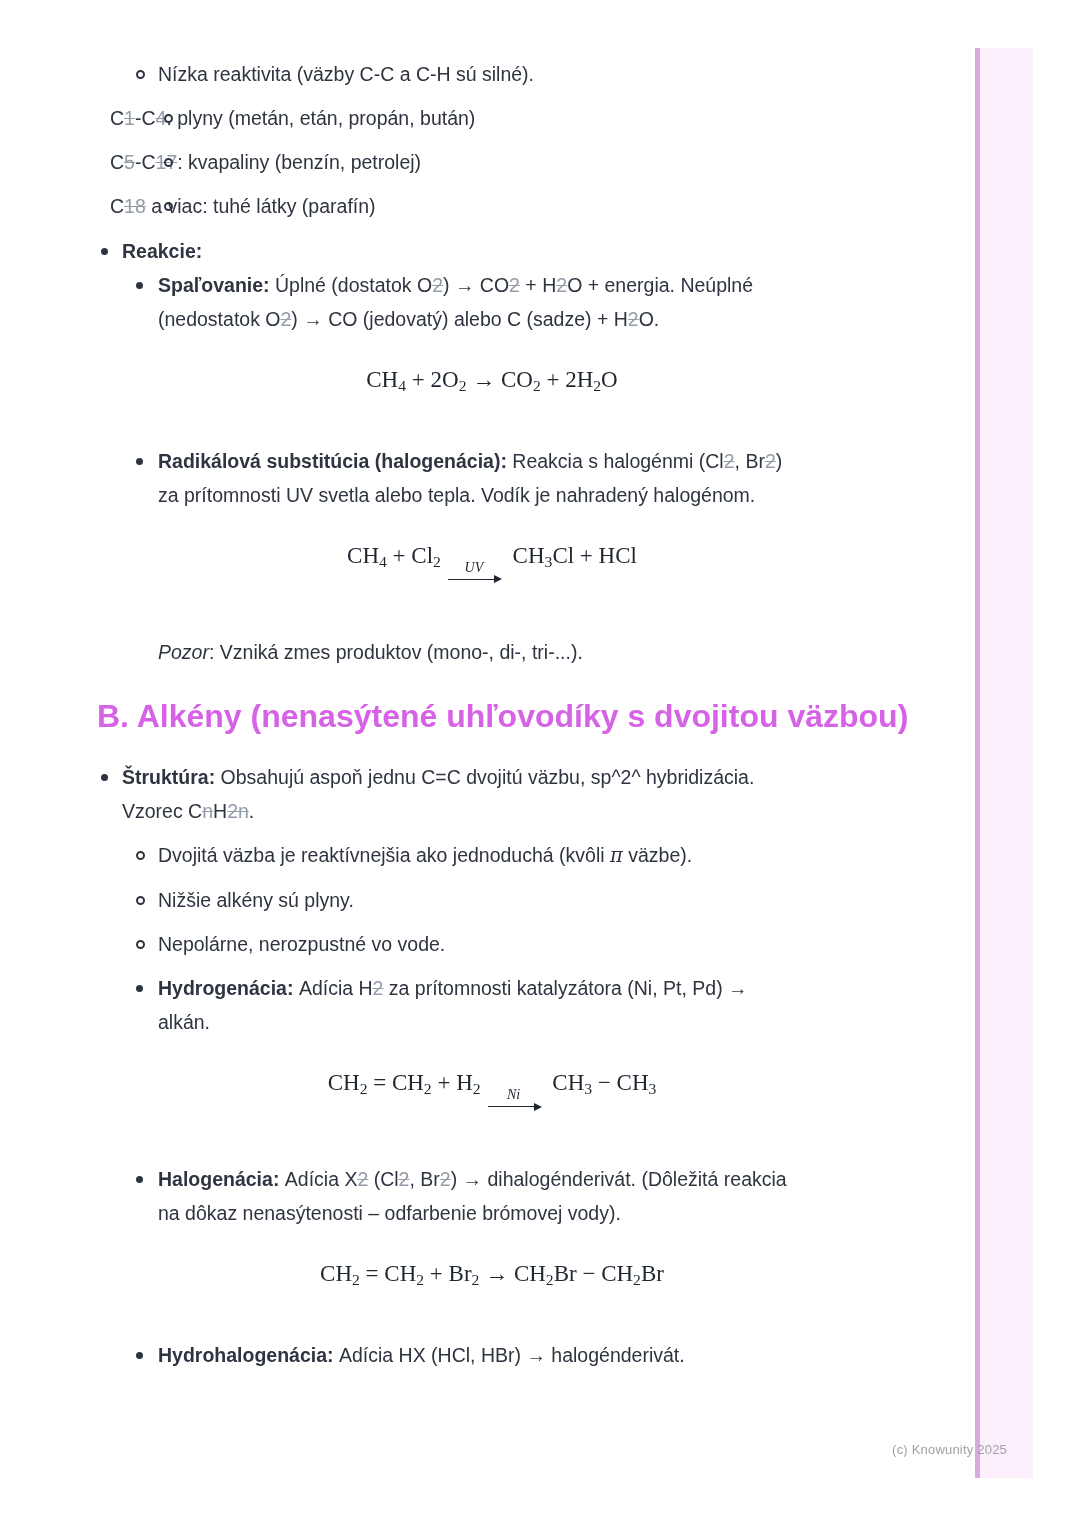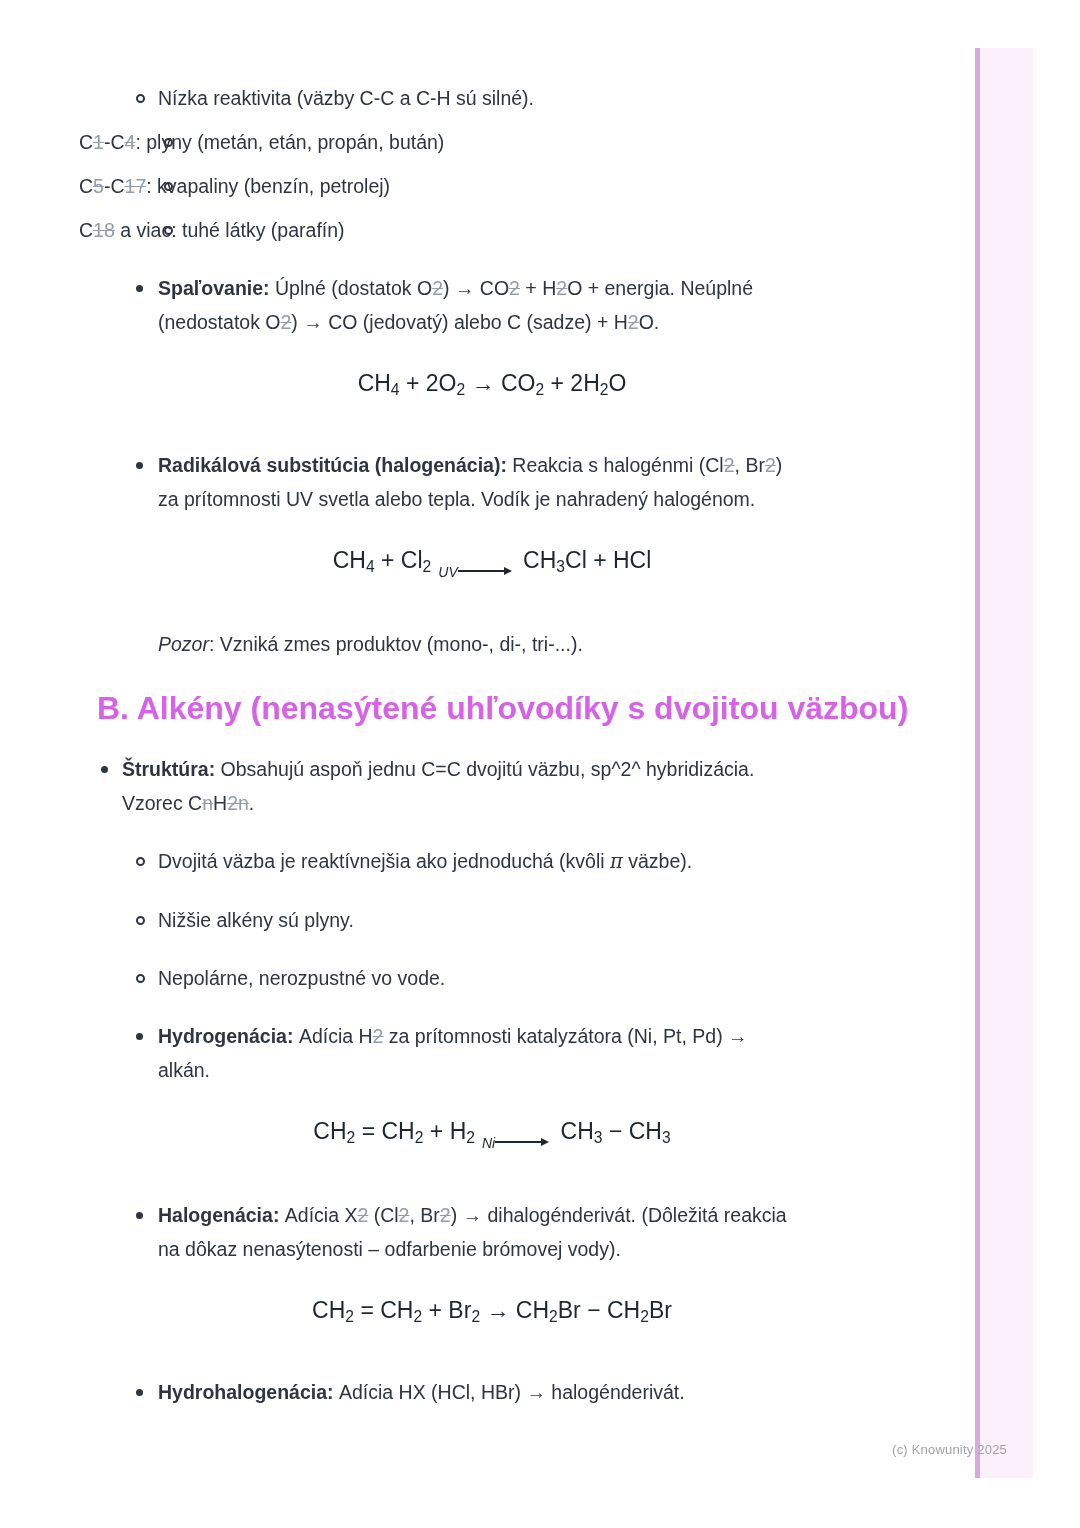--- a/index.html
+++ b/index.html
@@ -18,46 +18,46 @@
     color:var(--text);overflow:hidden;
   }
   .accent-bar{
     position:absolute;left:975px;top:48px;width:58px;height:1430px;
     background:var(--bar-fill);border-left:5px solid var(--bar-edge);
     box-sizing:border-box;z-index:1;
   }
   .content{position:absolute;top:57px;left:0;width:984px;z-index:2;}
   .li{position:relative;font-size:19.5px;line-height:34px;margin:0 0 10px 0;}
   .lvl1{padding-left:122px;}
-  .lvl2{padding-left:158px;margin-top:24px;}
-  .lvl3{padding-left:79px;}
+  .lvl2{padding-left:158px;}
+  .lvl3{padding-left:110px;}
   .li.no-gap{margin-bottom:0;}
   .li.gap-before{margin-top:11px;}
   .marker{position:absolute;display:inline-block;}
   .lvl1 > .marker{left:101px;}
   .lvl2 > .marker{left:136px;}
   .lvl3 > .marker{left:164px;}
   .marker.disc{width:7px;height:7px;border-radius:50%;background:var(--text);top:14px;}
   .marker.circle{width:5px;height:5px;border-radius:50%;border:2px solid var(--text);top:13px;background:transparent;}
   .s-bold{font-weight:700;}
   .s-strike{color:var(--muted);text-decoration:line-through;}
   .s-italic{font-style:italic;}
   .s-pi{font-family:"DejaVu Serif",serif;font-style:italic;}
   .heading{
     font-size:32px;font-weight:700;color:var(--heading);
     margin:30px 0 27px 97px;line-height:34px;
   }
   .formula{
     width:984px;text-align:center;
-    font-family:Liberation Sans, sans-serif;
+    font-family:Liberation Serif, serif;
     font-size:23px;color:var(--formula);
     margin:30px 0 48px 0;line-height:1.25;
   }
   .formula .sb{font-size:0.68em;vertical-align:-0.28em;}
-  .rxn{display:inline-flex;flex-direction:row;align-items:center;vertical-align:-0.38em;margin:0 7px;}
+  .rxn{display:inline-flex;flex-direction:column;align-items:center;vertical-align:-0.38em;margin:0 7px;}
   .rxn .lbl{font-style:italic;font-size:14px;line-height:13px;}
   .rxn .shaft{position:relative;width:52px;height:1.5px;background:currentColor;margin:5px 0 7px;}
   .rxn .shaft::after{
     content:"";position:absolute;right:-2px;top:50%;transform:translateY(-50%);
     width:0;height:0;border-left:8px solid currentColor;
     border-top:4.5px solid transparent;border-bottom:4.5px solid transparent;
   }
   .watermark{
     position:absolute;top:1442px;right:73px;font-size:13px;
     color:var(--watermark);z-index:3;letter-spacing:0.2px;
@@ -66,20 +66,21 @@
 </head>
 <body>
 
 <div class="page">
   <div class="accent-bar"></div>
   <div class="content" id="content">
       <div class="li lvl2"><span class="marker circle"></span><span class="txt"><span>Nízka reaktivita (väzby C-C a C-H sú silné).</span></span></div>
       <div class="li lvl3"><span class="marker circle"></span><span class="txt"><span>C</span><span class="s-strike">1</span><span>-C</span><span class="s-strike">4</span><span>: plyny (metán, etán, propán, bután)</span></span></div>
       <div class="li lvl3"><span class="marker circle"></span><span class="txt"><span>C</span><span class="s-strike">5</span><span>-C</span><span class="s-strike">17</span><span>: kvapaliny (benzín, petrolej)</span></span></div>
       <div class="li lvl3"><span class="marker circle"></span><span class="txt"><span>C</span><span class="s-strike">18</span><span> a viac: tuhé látky (parafín)</span></span></div>
+      <div class="li lvl1 gap-before no-gap"><span class="marker disc"></span><span class="txt"><span class="s-bold">Reakcie:</span></span></div>
       <div class="li lvl2"><span class="marker disc"></span><span class="txt"><span class="s-bold">Spaľovanie: </span><span>Úplné (dostatok O</span><span class="s-strike">2</span><span>) → CO</span><span class="s-strike">2</span><span> + H</span><span class="s-strike">2</span><span>O + energia. Neúplné</span><br><span>(nedostatok O</span><span class="s-strike">2</span><span>) → CO (jedovatý) alebo C (sadze) + H</span><span class="s-strike">2</span><span>O.</span></span></div>
       <div class="formula"><span>CH</span><span class="sb">4</span><span> + 2O</span><span class="sb">2</span><span> → CO</span><span class="sb">2</span><span> + 2H</span><span class="sb">2</span><span>O</span></div>
       <div class="li lvl2"><span class="marker disc"></span><span class="txt"><span class="s-bold">Radikálová substitúcia (halogenácia): </span><span>Reakcia s halogénmi (Cl</span><span class="s-strike">2</span><span>, Br</span><span class="s-strike">2</span><span>)</span><br><span>za prítomnosti UV svetla alebo tepla. Vodík je nahradený halogénom.</span></span></div>
       <div class="formula"><span>CH</span><span class="sb">4</span><span> + Cl</span><span class="sb">2</span><span class="rxn">
           <span class="lbl">UV</span>
           <span class="shaft"></span>
         </span><span> CH</span><span class="sb">3</span><span>Cl + HCl</span></div>
       <div class="li lvl2"><span class="txt"><span class="s-italic">Pozor</span><span>: Vzniká zmes produktov (mono-, di-, tri-...).</span></span></div>
       <h2 class="heading">B. Alkény (nenasýtené uhľovodíky s dvojitou väzbou)</h2>
       <div class="li lvl1"><span class="marker disc"></span><span class="txt"><span class="s-bold">Štruktúra: </span><span>Obsahujú aspoň jednu C=C dvojitú väzbu, sp^2^ hybridizácia.</span><br><span>Vzorec C</span><span class="s-strike">n</span><span>H</span><span class="s-strike">2n</span><span>.</span></span></div>

